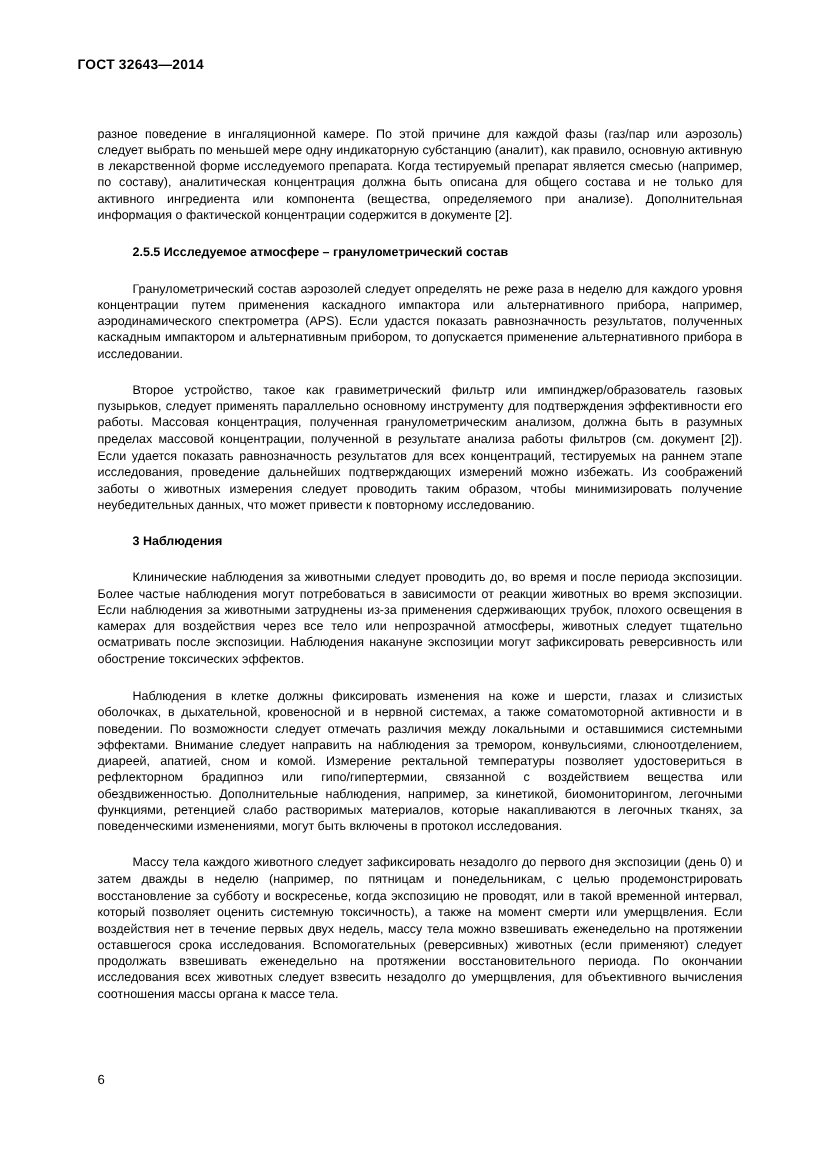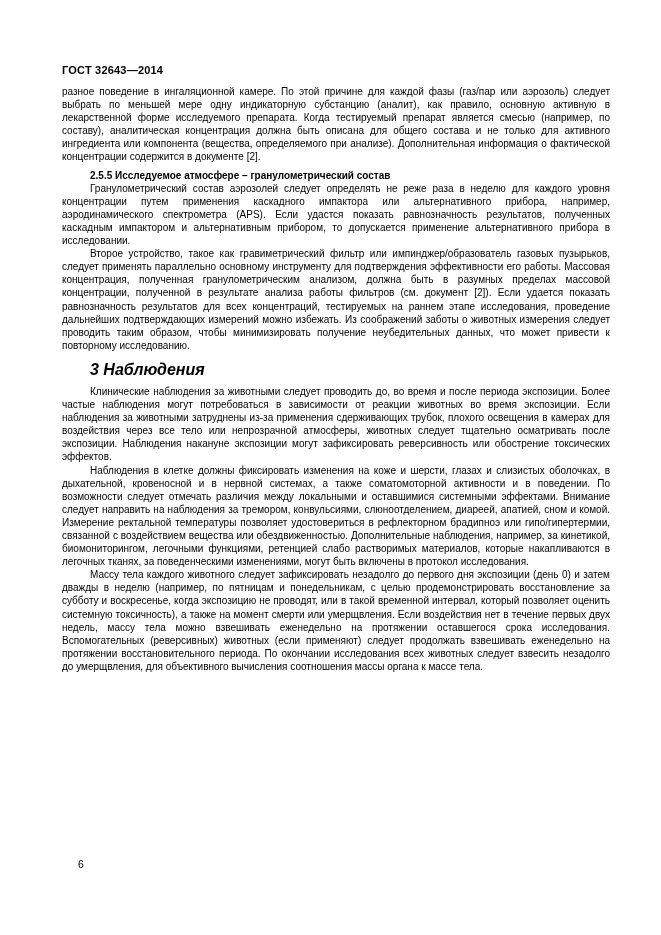--- a/index.html
+++ b/index.html
@@ -7,48 +7,47 @@
     width: 661px; height: 935px;
     background: #ffffff;
     color: #000000;
     font-family: "Liberation Sans", sans-serif;
     position: relative;
     overflow: hidden;
   }
   .page { position: absolute; inset: 0; }
   .running-header {
     position: absolute;
-    left: 62px; top: 64px;
+    left: 62px; top: 46px;
     font-size: 11px;
     font-weight: bold;
     letter-spacing: 0.2px;
   }
   .doc-body {
     position: absolute;
     left: 62px; top: 85px;
     width: 548px;
     font-size: 10px;
     line-height: 13.1px;
     text-align: justify;
   }
-  .doc-body p { margin: 0; }
+  .doc-body p { margin: 16px; }
   .para { text-indent: 28px; }
   .para-first { text-indent: 0; }
   .h-sub {
     font-weight: bold;
     text-indent: 28px;
     margin-top: 5px !important;
   }
   .h-section {
     font-weight: bold;
-    font-size: 16px;
+    font-size: 10px;
     text-indent: 28px;
     margin-top: 11px !important;
     margin-bottom: 9px !important;
-    font-style: italic;
   }
   .page-number {
     position: absolute;
     left: 78px; top: 858px;
     font-size: 10.5px;
   }
 </style>
 </head>
 <body>
 

